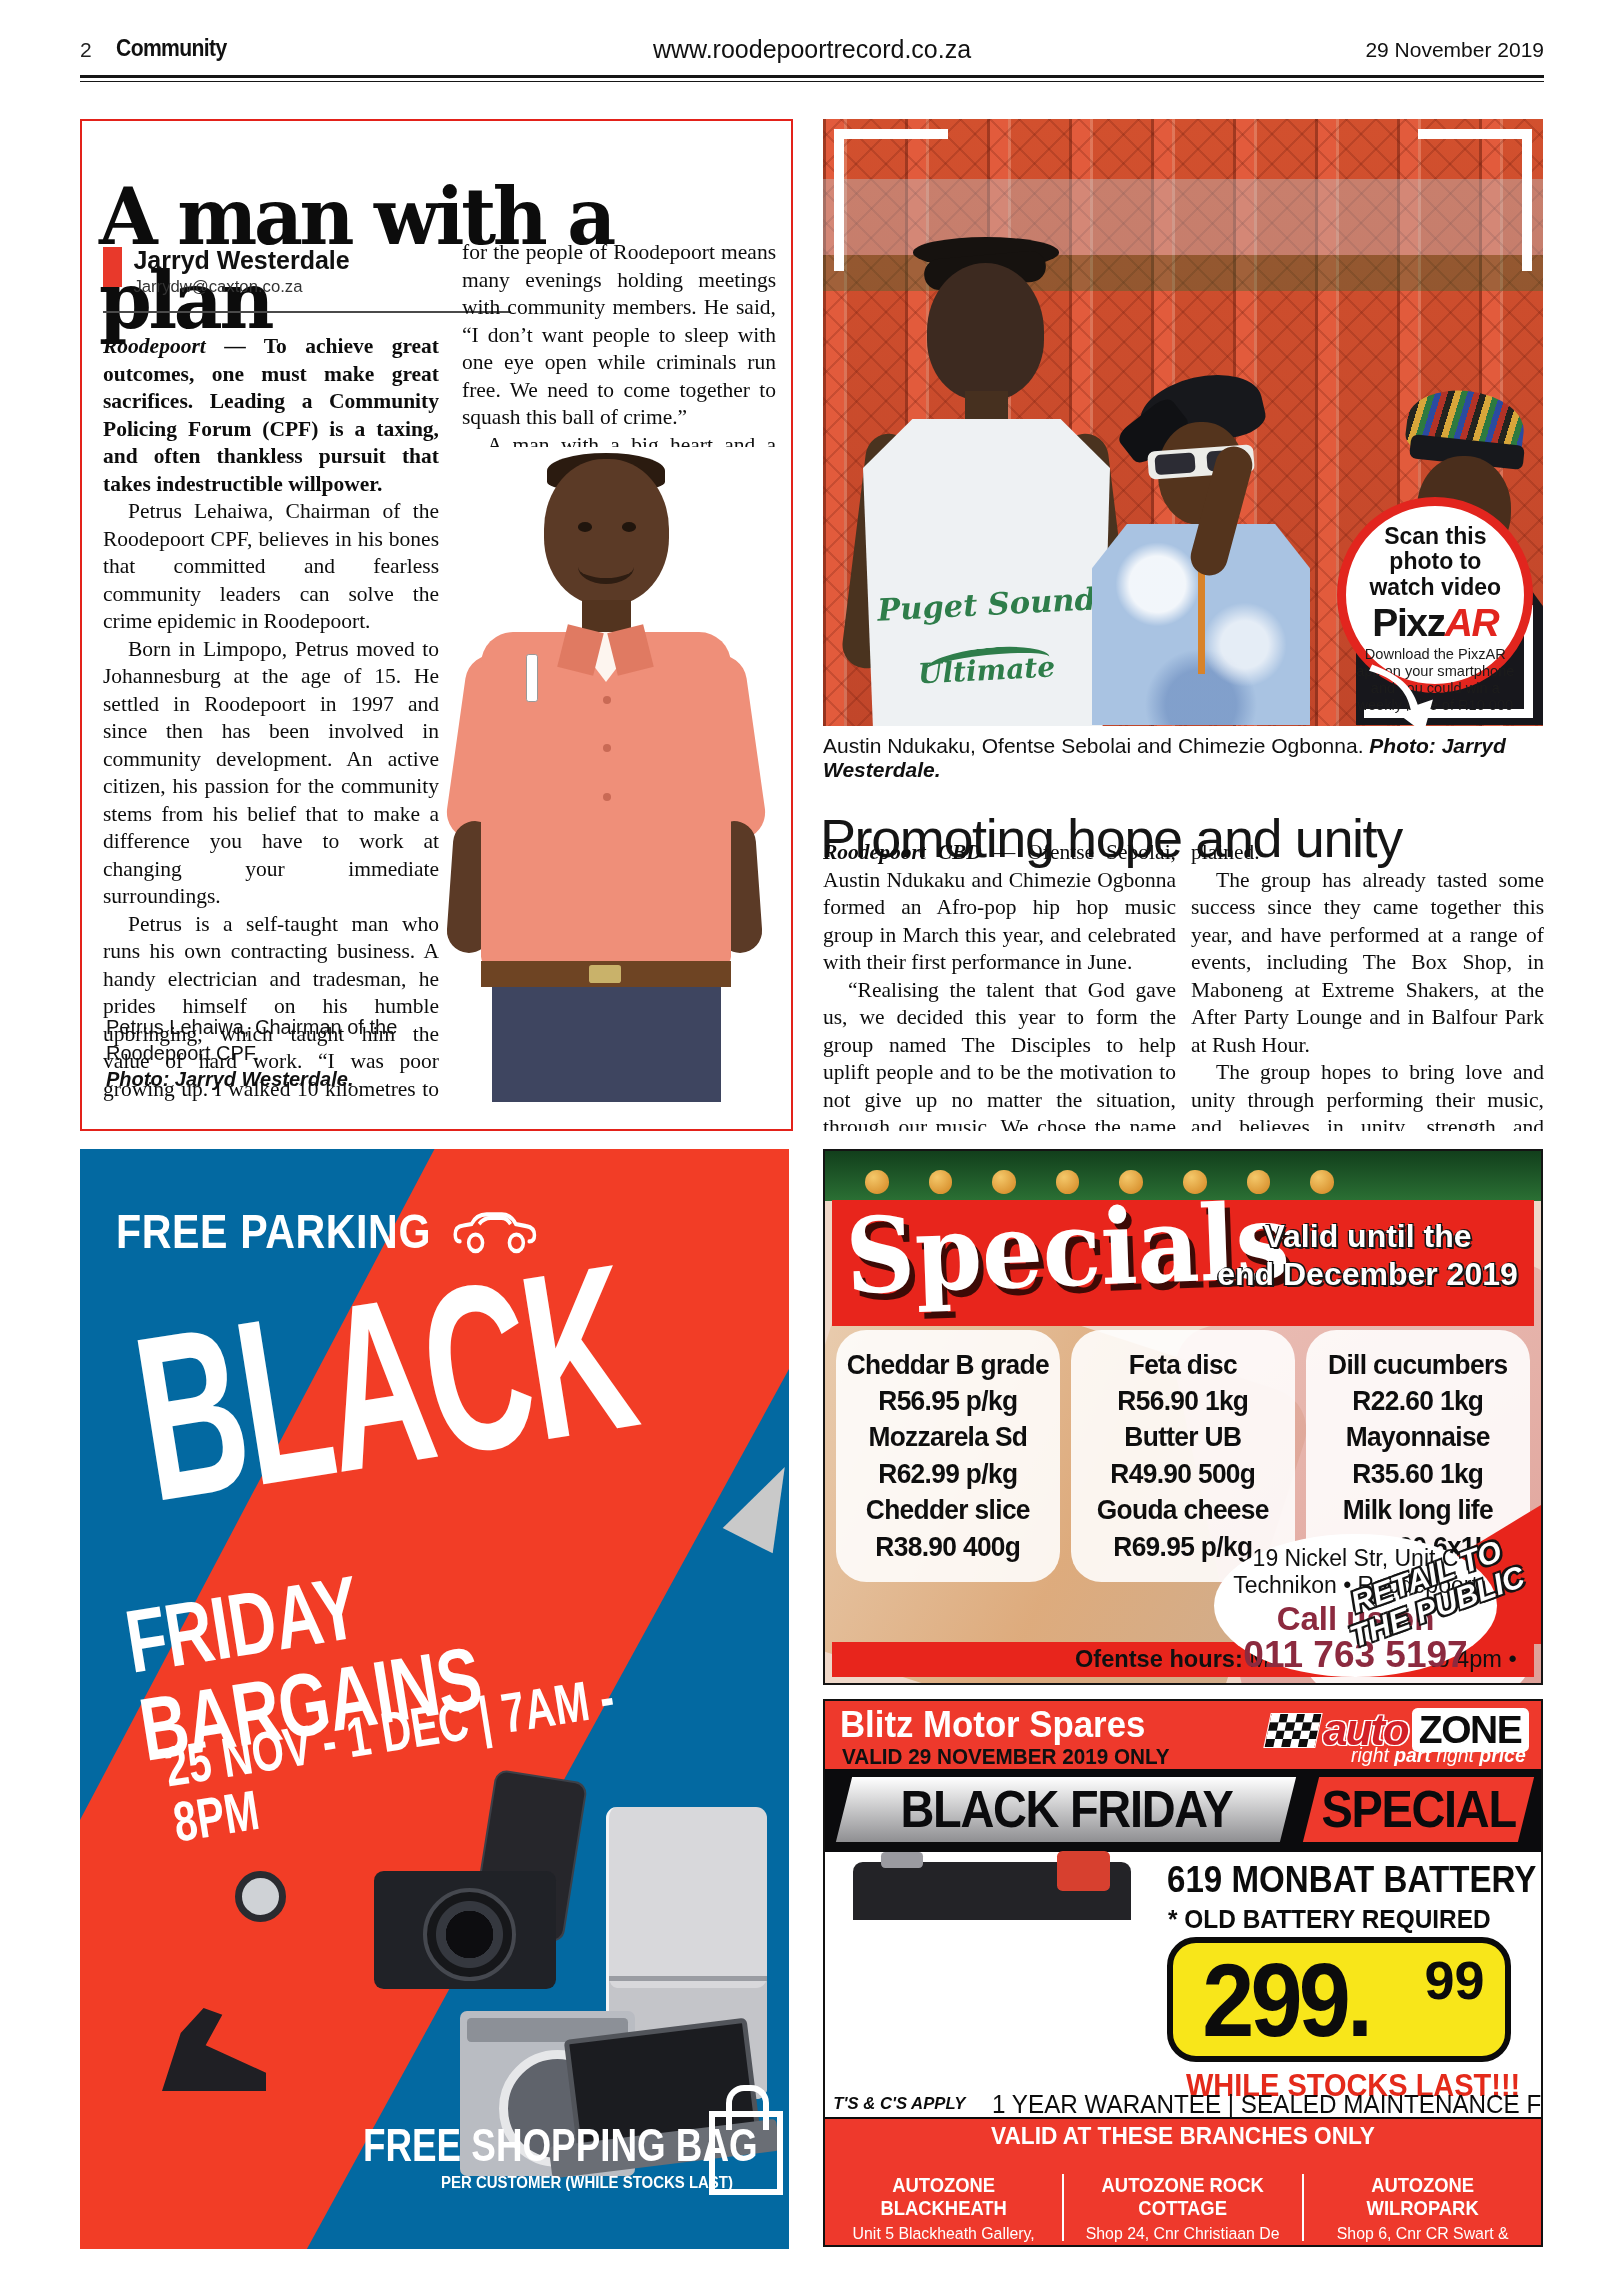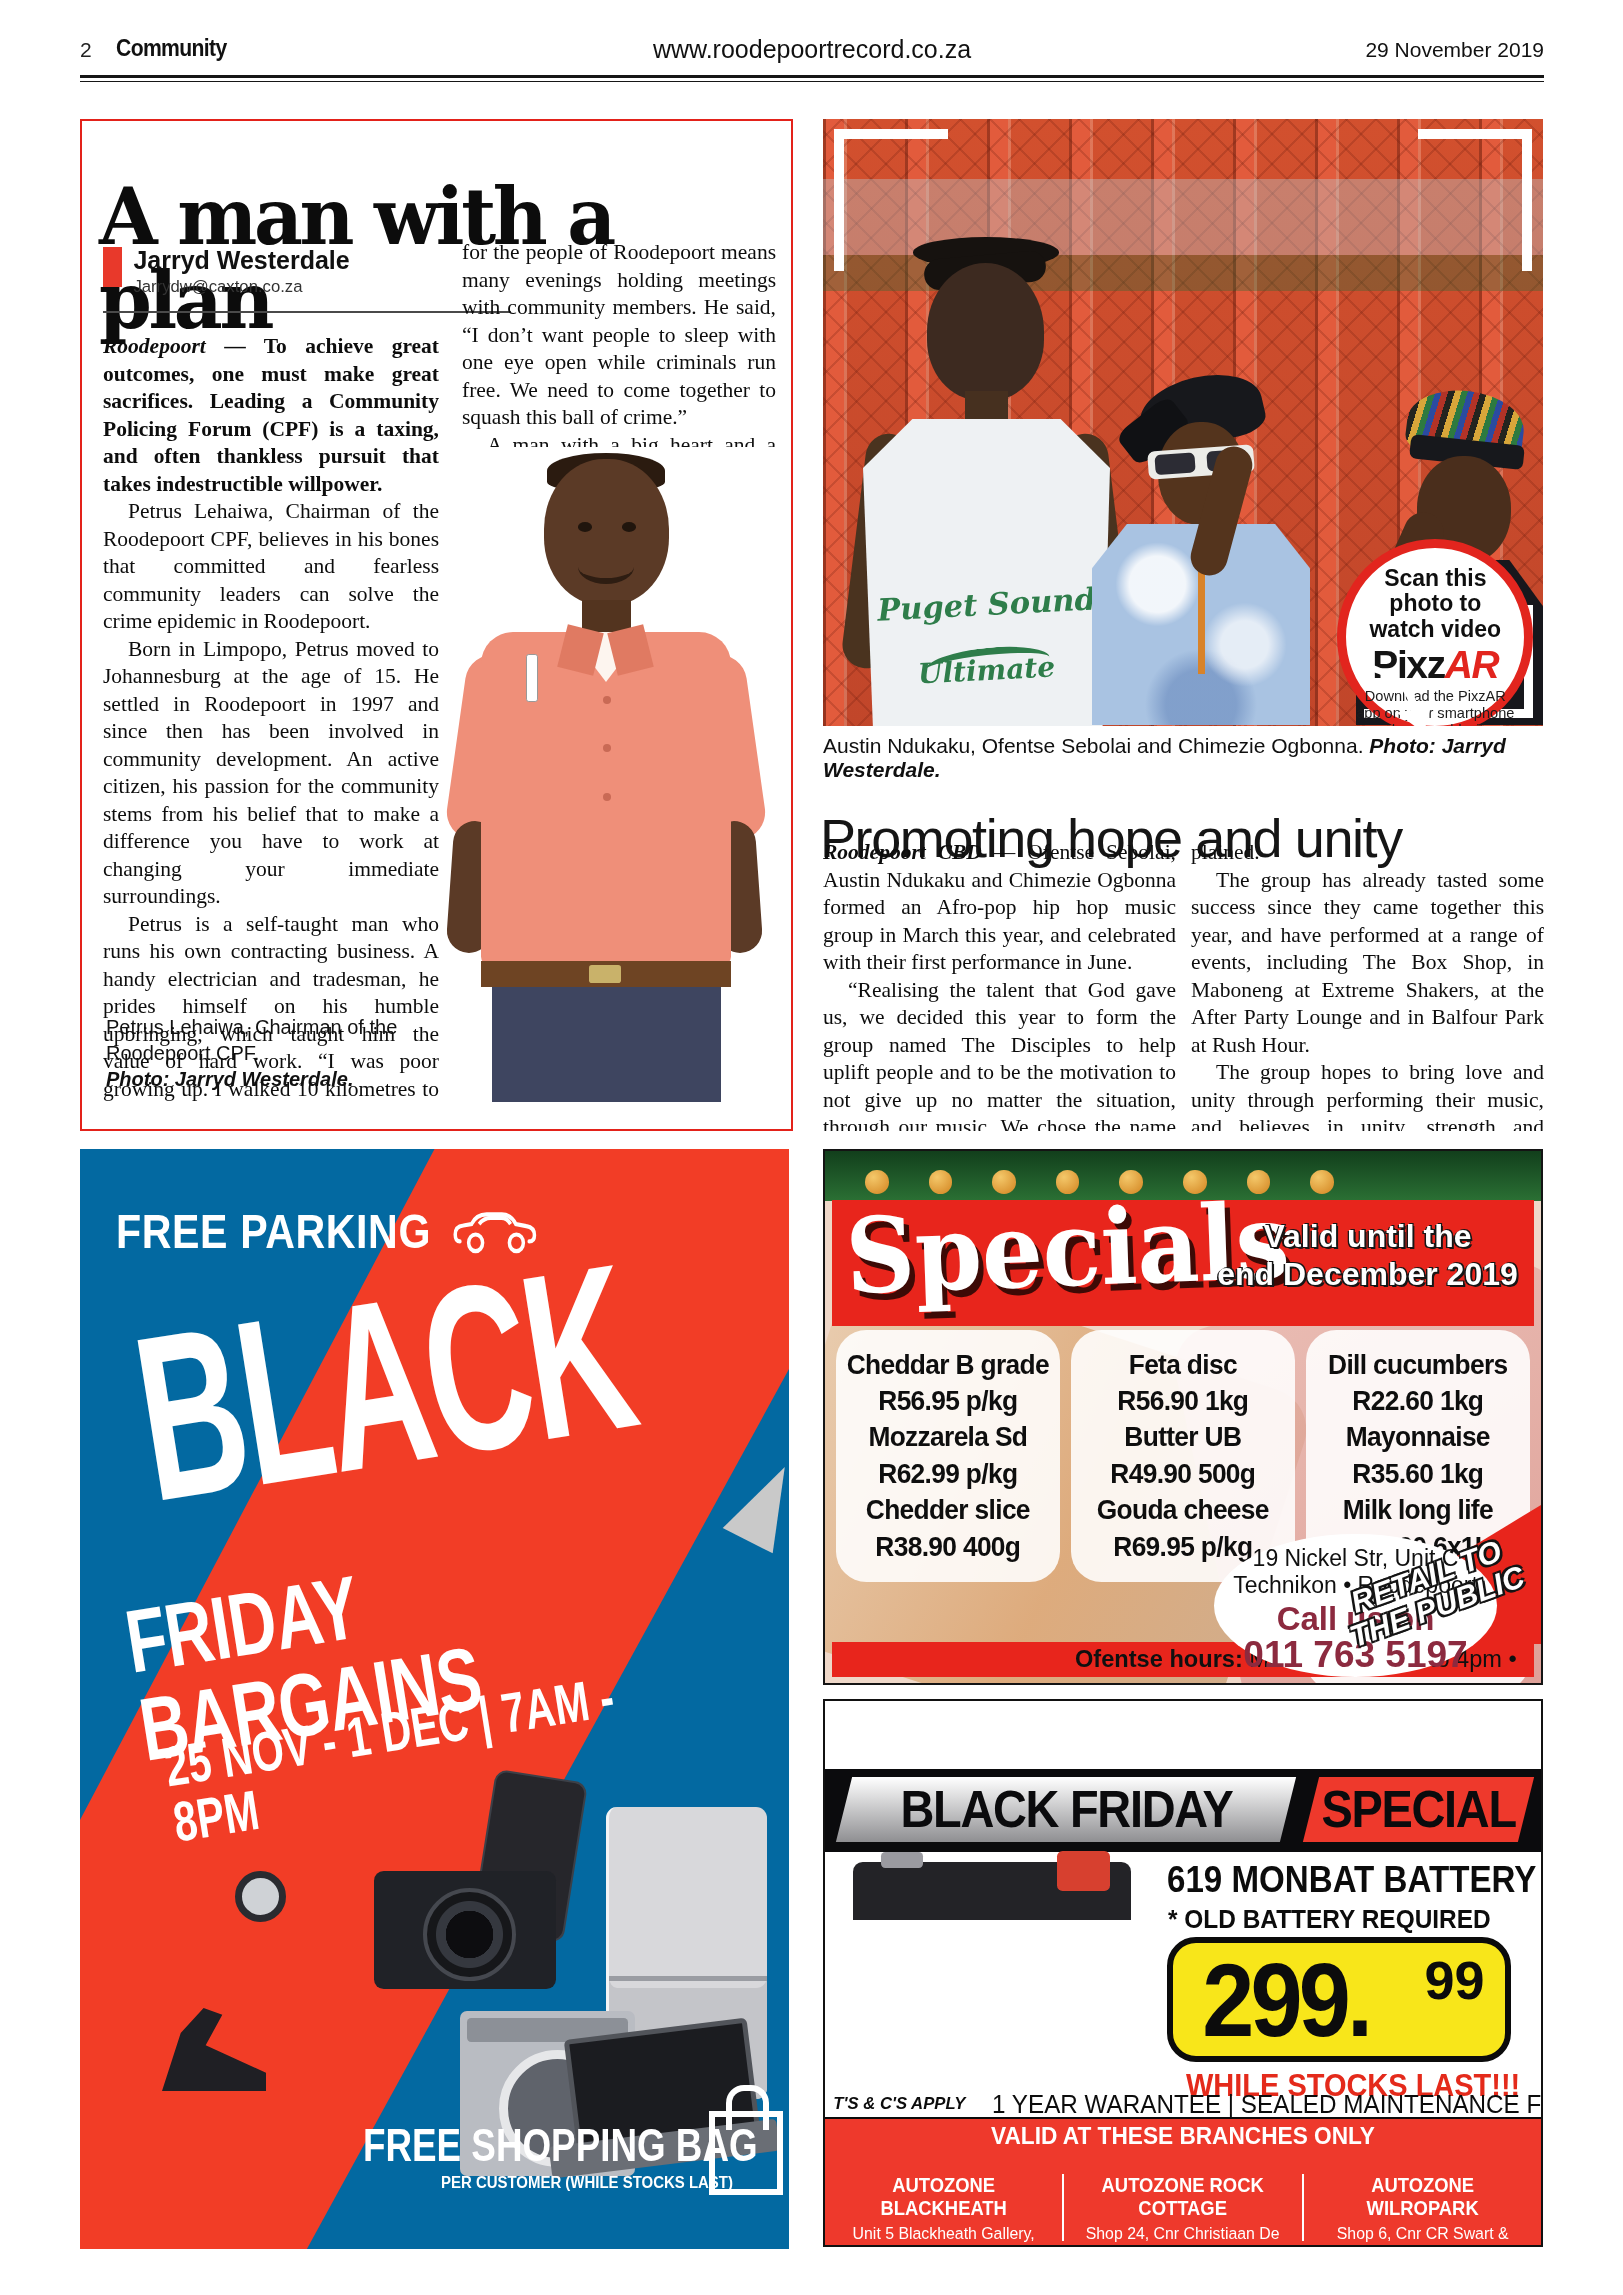--- a/index.html
+++ b/index.html
@@ -86,21 +86,21 @@
   .p2-lan{position:absolute;left:375px;top:444px;width:7px;height:111px;background:#d8832a;}
   
   .p3-hat{position:absolute;left:584px;top:272px;width:117px;height:69px;border-radius:50% 50% 28% 28%;transform:rotate(7deg);
           background:repeating-linear-gradient(100deg,#b23327 0 6.2px,#23241f 6.2px 12.5px,#d8a63a 12.5px 19px,#2d7a3f 19px 25px,#2b4ba0 25px 31px);}
   .p3-hatband{position:absolute;left:587px;top:321px;width:114px;height:23.6px;background:#17181c;border-radius:7px;transform:rotate(6deg);}
   .p3-head{position:absolute;left:594px;top:337px;width:94px;height:108px;background:#4a2e1c;border-radius:48%;}
   .p3-vest{position:absolute;left:533px;top:441px;width:187px;height:165px;background:#17171c;clip-path:polygon(18% 0,82% 0,100% 28%,100% 100%,0 100%,0 28%);}
   .p3-arm{position:absolute;left:559px;top:389px;width:40px;height:146px;background:#4a2e1c;border-radius:19.4px;transform:rotate(24deg);}
   .p3-watch{position:absolute;left:564px;top:497px;width:30.5px;height:30.5px;background:#3a3d42;border:6.2px solid #dfe2e4;border-radius:50%;}
   
-  .scan{position:absolute;right:9.7px;top:420px;width:196px;height:196px;border-radius:50%;background:#fff;border:9px solid #e2251e;
+  .scan{position:absolute;right:9.7px;top:378px;width:196px;height:196px;border-radius:50%;background:#fff;border:9px solid #e2251e;
         text-align:center;box-sizing:border-box;padding-top:18px;}
   .scan-t{width:160px;margin:0 auto;font-size:23px;font-weight:bold;line-height:1.1;color:#0f0f0f;}
   .pixz{margin-top:2.8px;font-size:39px;font-weight:bold;letter-spacing:-1.4px;line-height:1;}
   .pixz .pz{color:#141414;}
   .pixz .ar{color:#e2251e;font-style:italic;}
   .scan-b{width:164px;margin:4.2px auto 0;font-size:14.6px;line-height:1.16;color:#1c1c1c;}
   .scan-arrow{position:absolute;right:104px;top:541px;width:76px;height:76px;}
   
   .cap2{position:absolute;left:823px;top:734px;width:720px;font-size:21px;color:#101010;}
   .cap2 .credit{font-weight:bold;font-style:italic;}
@@ -447,20 +447,30 @@
     </div>
     <div class="mj-redcorner"></div>
     <div class="mj-retail">
       <div>RETAIL TO</div>
       <div>THE PUBLIC</div>
     </div>
     <div class="mj-hours"><b>Ofentse hours:</b><span> Mon - Thur: 8am to 4pm • Fri: 8am to 2pm</span></div>
   </section>
 
   <section class="az">
+    <div class="az-head">
+      <div class="az-store">Blitz Motor Spares</div>
+      <div class="az-valid">VALID 29 NOVEMBER 2019 ONLY</div>
+      <div class="az-logo">
+        <div class="az-flag"></div>
+        <div class="az-auto">auto</div>
+        <div class="az-zone">ZONE</div>
+      </div>
+      <div class="az-slogan"><span>right </span><b>part</b><span> right </span><b>price</b></div>
+    </div>
     <div class="az-band">
       <div class="az-bf">
           <span>BLACK FRIDAY</span>
         </div>
       <div class="az-sp">
           <span>SPECIAL</span>
         </div>
     </div>
 
     <div class="bat">

